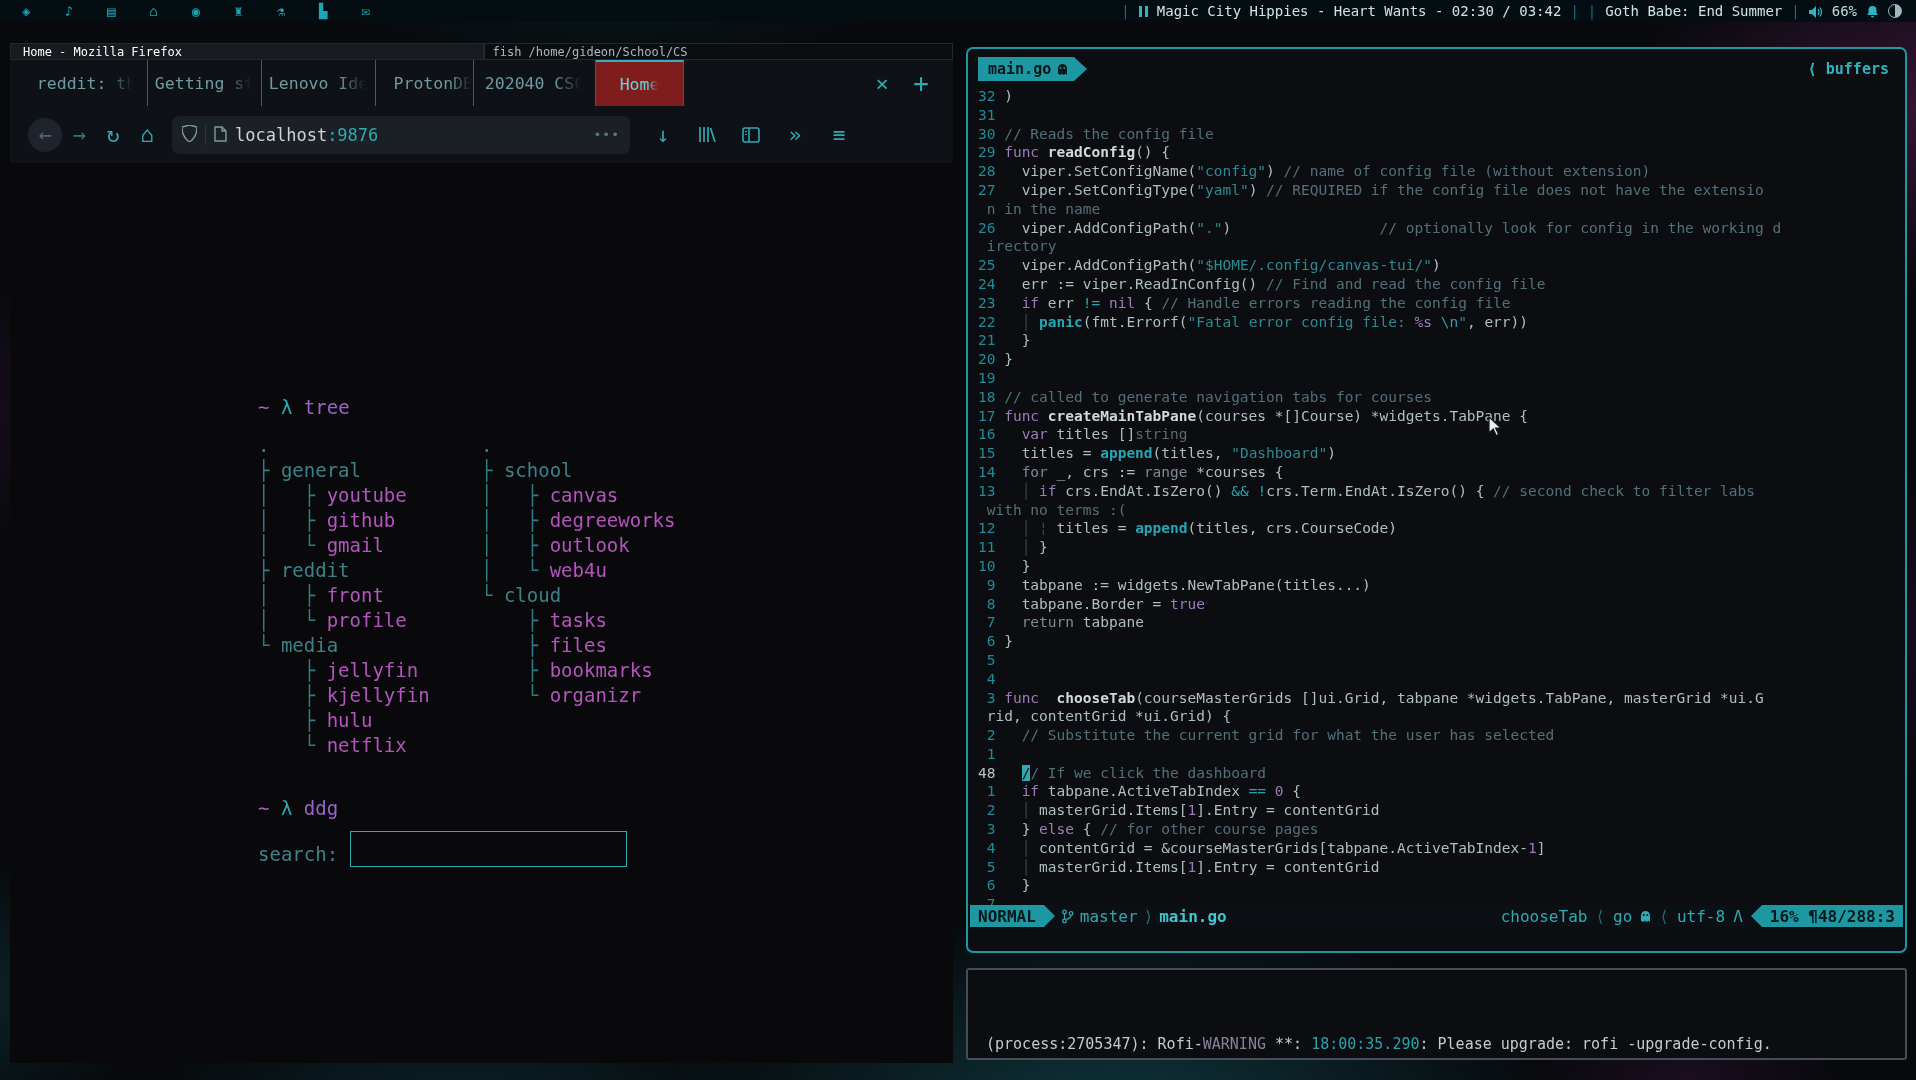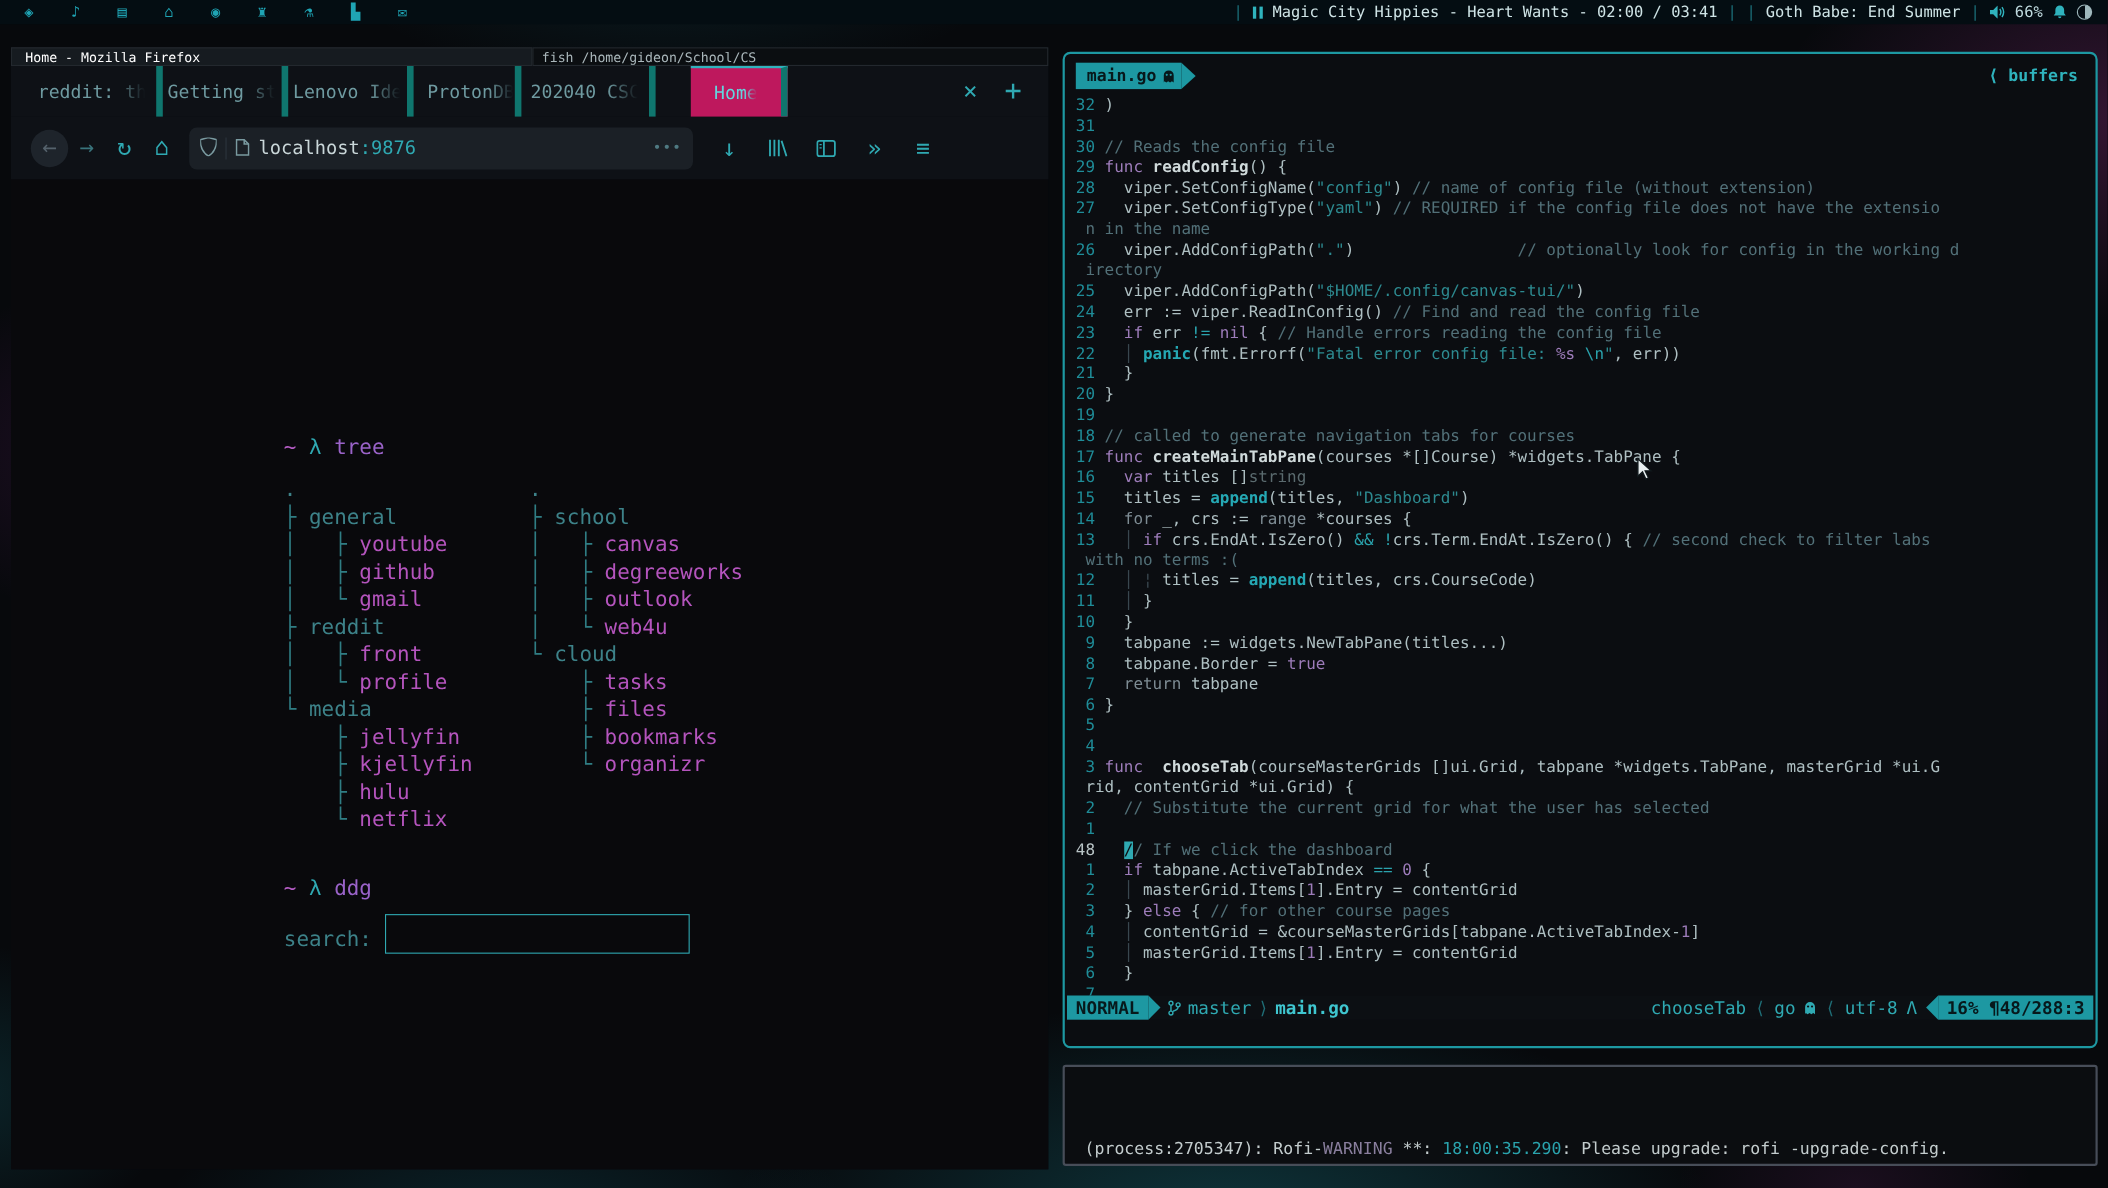--- a/index.html
+++ b/index.html
@@ -36,25 +36,25 @@
   .wm-tab{flex:1;font-size:12px;line-height:17px;padding-left:8px;white-space:nowrap;overflow:hidden;
     border:1px solid #23282e;box-sizing:border-box;}
   .wm-tab.focused{background:#161b20;color:#ffffff;padding-left:12px;}
   .wm-tab.unfocused{background:#0b0e11;color:#aab7bb;}
 
   
   .firefox{position:absolute;left:10px;top:60px;width:943px;height:1003px;background:#0d1015;
     display:flex;flex-direction:column;z-index:9;}
   .ff-tabstrip{height:46px;background:#0e1116;display:flex;align-items:stretch;padding-left:16px;flex:none;}
   .ff-tab{position:relative;display:flex;align-items:center;justify-content:center;
-    border-right:6px solid #0f766e;box-sizing:border-box;overflow:hidden;}
+    border-right:1px solid #0f766e;box-sizing:border-box;overflow:hidden;}
   .ff-tab .ff-tab-label{font-size:16.5px;color:#6f9ba1;white-space:nowrap;overflow:hidden;
     -webkit-mask-image:linear-gradient(90deg,#000 70%,transparent 98%);
     mask-image:linear-gradient(90deg,#000 70%,transparent 98%);}
-  .ff-tab.active{background:#be185d;border-top:2px solid #2fb3bd;margin-left:32px;}
+  .ff-tab.active{background:#7f1d1d;border-top:2px solid #2fb3bd;}
   .ff-tab.active .ff-tab-label{color:#63d5de;}
   .ff-tab:nth-child(1){width:122px;}.ff-tab:nth-child(2){width:114px;}
   .ff-tab:nth-child(3){width:114px;}.ff-tab:nth-child(4){width:98px;justify-content:flex-end;}
   .ff-tab:nth-child(5){width:122px;}.ff-tab:nth-child(6){width:88px;}
   .ff-tab-close{margin-left:auto;align-self:center;color:#2fa9b2;font-size:22px;width:34px;text-align:center;cursor:default;}
   .ff-tab-new{align-self:center;color:#2fa9b2;font-size:26px;width:44px;text-align:center;margin-right:10px;cursor:default;}
 
   .ff-nav{height:57px;background:#0e1116;display:flex;align-items:center;padding:0 14px 0 18px;flex:none;}
   .nav-btn{color:#2fa9b2;font-size:22px;width:34px;height:34px;display:flex;align-items:center;justify-content:center;flex:none;}
   .nav-back{background:#1e242b;border-radius:50%;color:#55626c;}
@@ -151,21 +151,21 @@
       <span class="tb-icon">⚗</span>
       <span class="tb-icon">▙</span>
       <span class="tb-icon">✉</span>
     </div>
   <div class="tb-right">
     <span class="tb-sep">|</span>
     <span class="pause">
         <i></i>
         <i></i>
       </span>
-    <span class="tb-song">Magic City Hippies - Heart Wants - 02:00 / 03:41</span>
+    <span class="tb-song">Magic City Hippies - Heart Wants - 02:30 / 03:42</span>
     <span class="tb-sep">|</span>
     <span class="tb-sep">|</span>
     <span class="tb-song">Goth Babe: End Summer</span>
     <span class="tb-sep">|</span>
     <span>
       <svg class="glyph" width="14" height="12" viewBox="0 0 14 12">
           <polygon points="0,4 3,4 7,0 7,12 3,8 0,8" fill="#2fb3bd"></polygon>
           <path d="M9 3 q2 3 0 6 M11 1.5 q3 4.5 0 9" stroke="#2fb3bd" stroke-width="1.3" fill="none"></path>
         </svg>
     </span>

